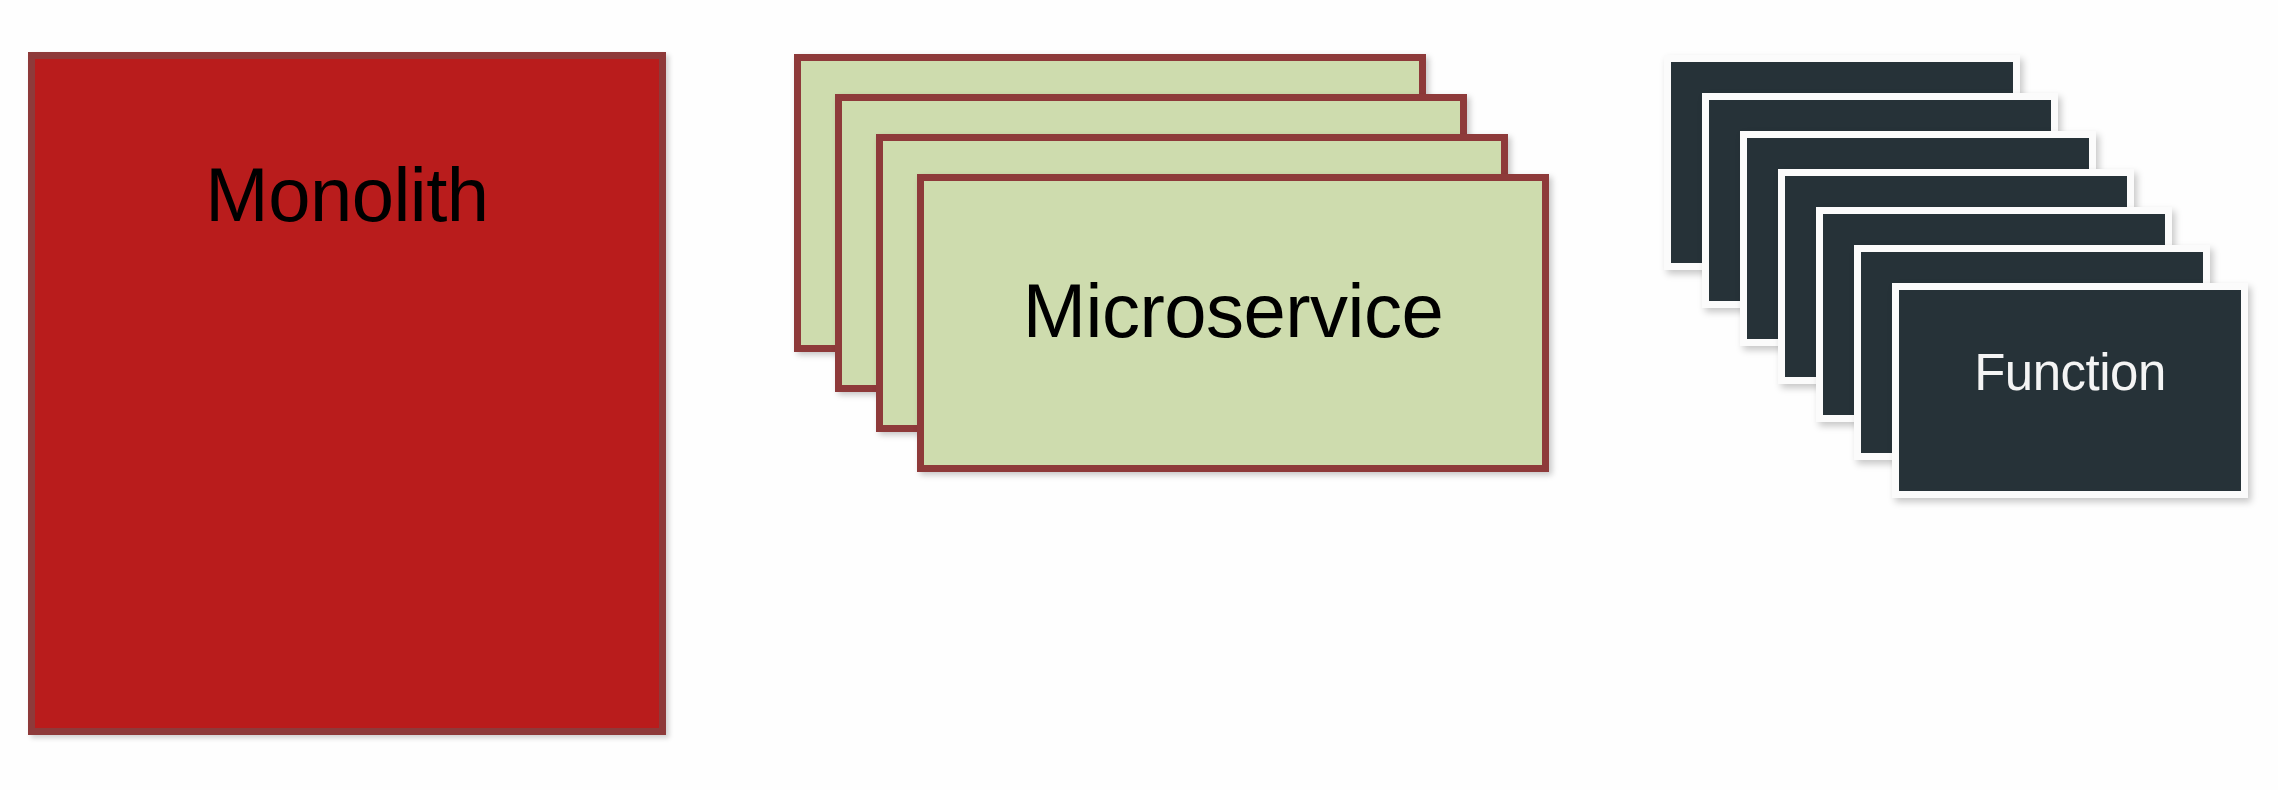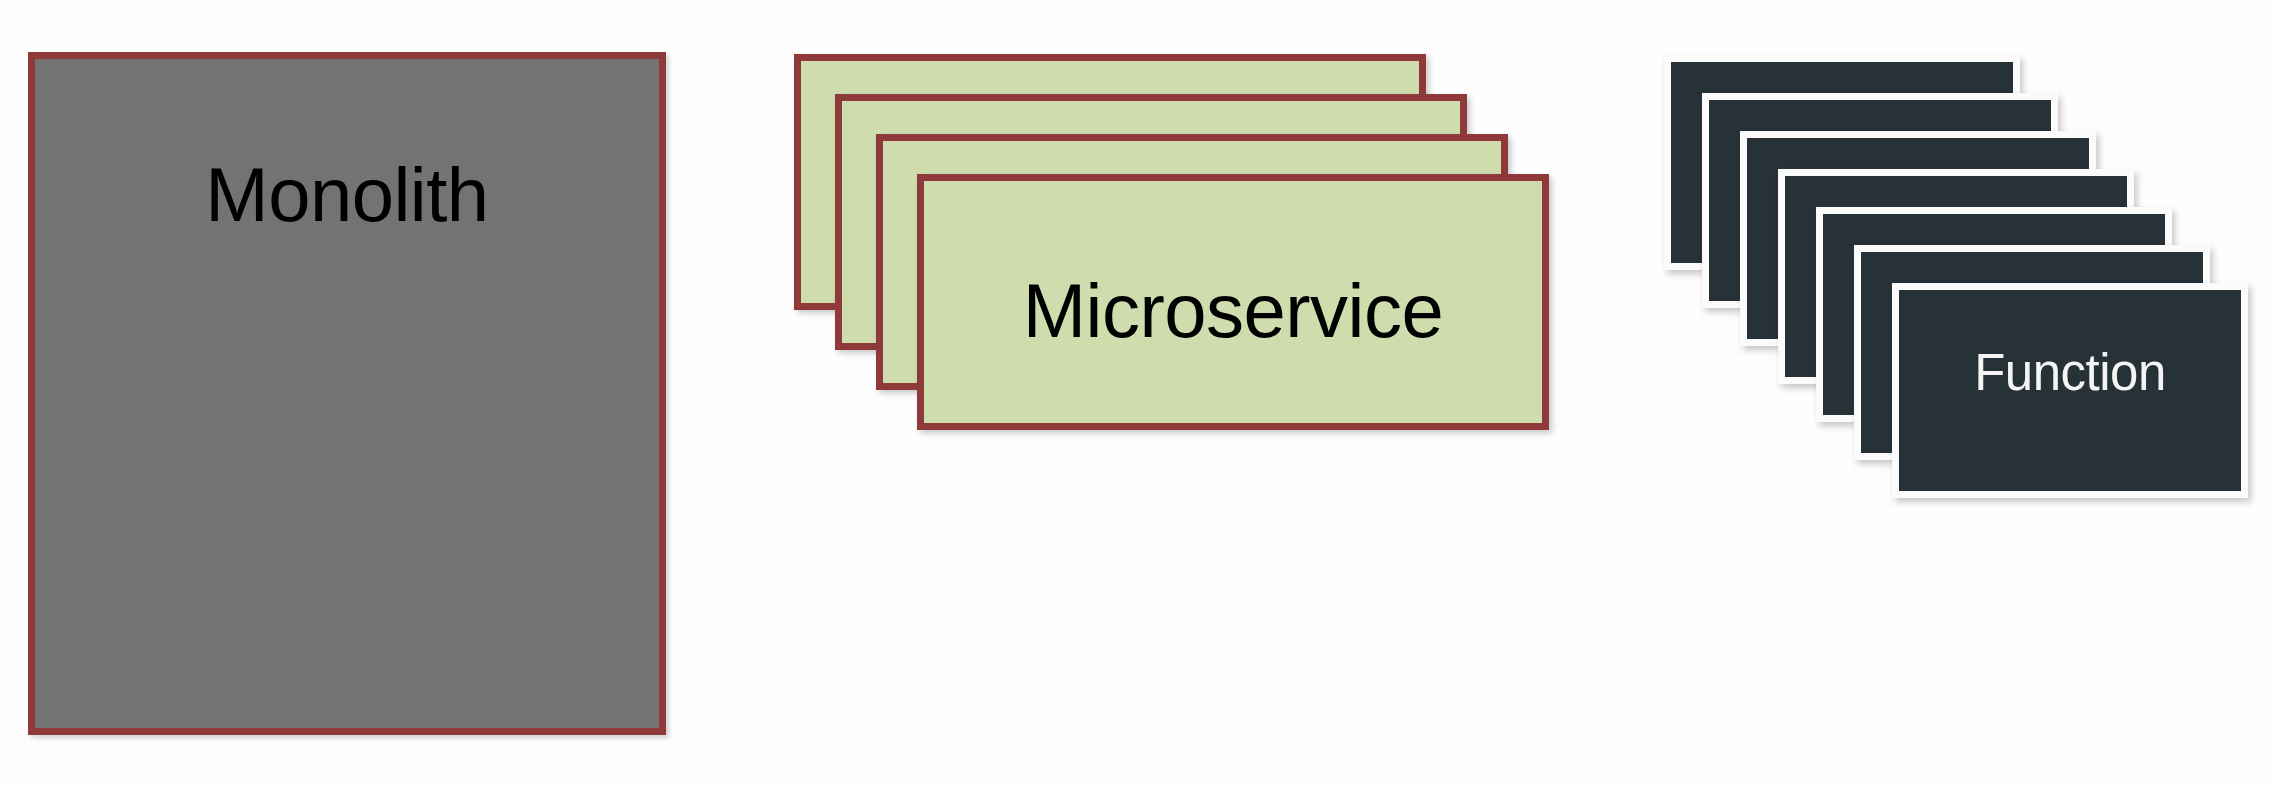--- a/index.html
+++ b/index.html
@@ -33,21 +33,21 @@
     align-items: center;
     justify-content: center;
   }
 
   
   .monolith-box {
     left: 28px;
     top: 52px;
     width: 638px;
     height: 683px;
-    background: #737373;
+    background: #b91c1c;
     border: 7px solid #8e3a3a;
     box-shadow: 3px 3px 5px rgba(0,0,0,0.18);
     display: block;
   }
   .monolith-label {
     position: absolute;
     left: 0;
     right: 0;
     top: 98px;
     text-align: center;
@@ -57,21 +57,21 @@
     letter-spacing: -0.5px;
     white-space: nowrap;
   }
 
   
   .ms-card {
     background: #cedcae;
     border: 7px solid #8e3a3a;
     box-shadow: 3px 3px 6px rgba(0,0,0,0.22);
     width: 632px;
-    height: 256px;
+    height: 298px;
     display: block;
   }
   .ms-card.c0 { left: 794px;  top: 54px;  }
   .ms-card.c1 { left: 835px;  top: 94px;  }
   .ms-card.c2 { left: 876px;  top: 134px; }
   .ms-card.c3 { left: 917px;  top: 174px; }
 
   .ms-label {
     position: absolute;
     left: 0;

